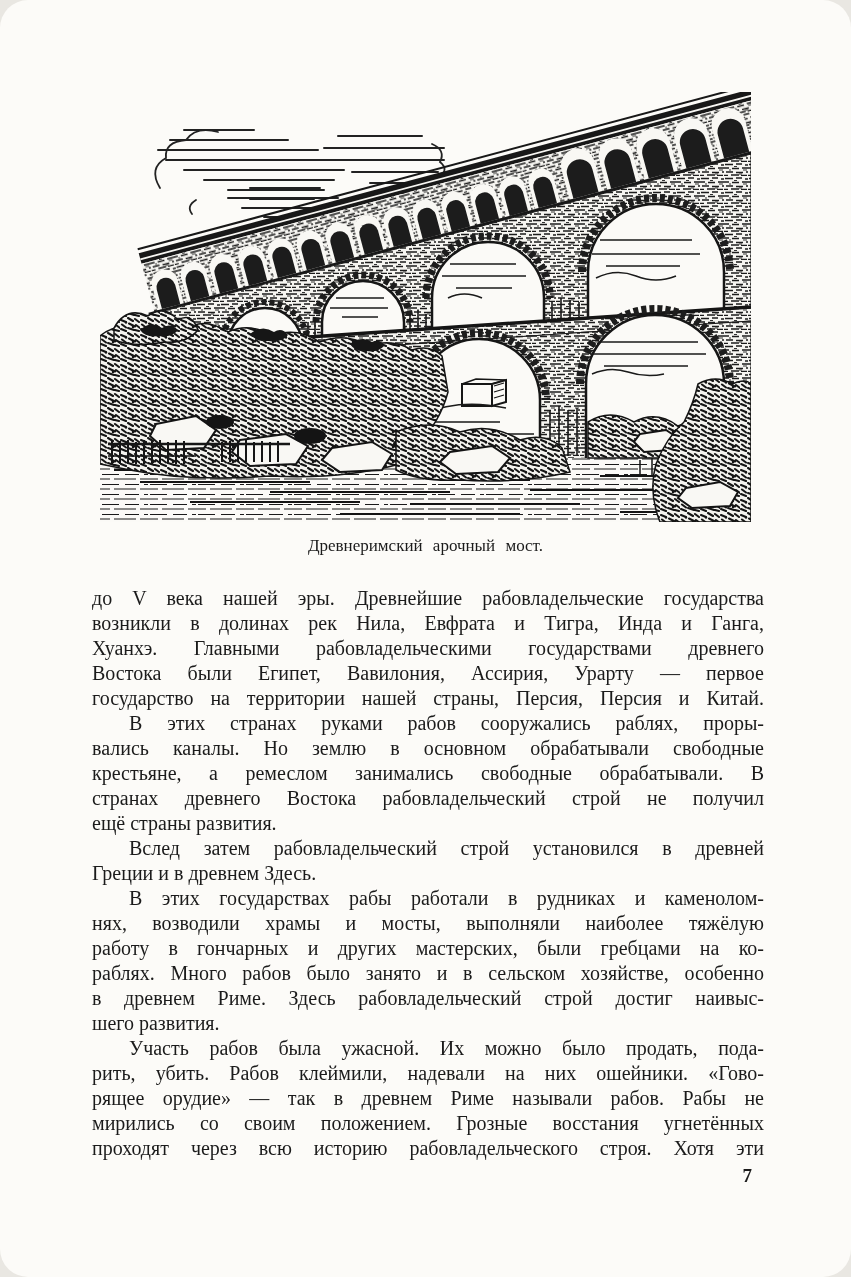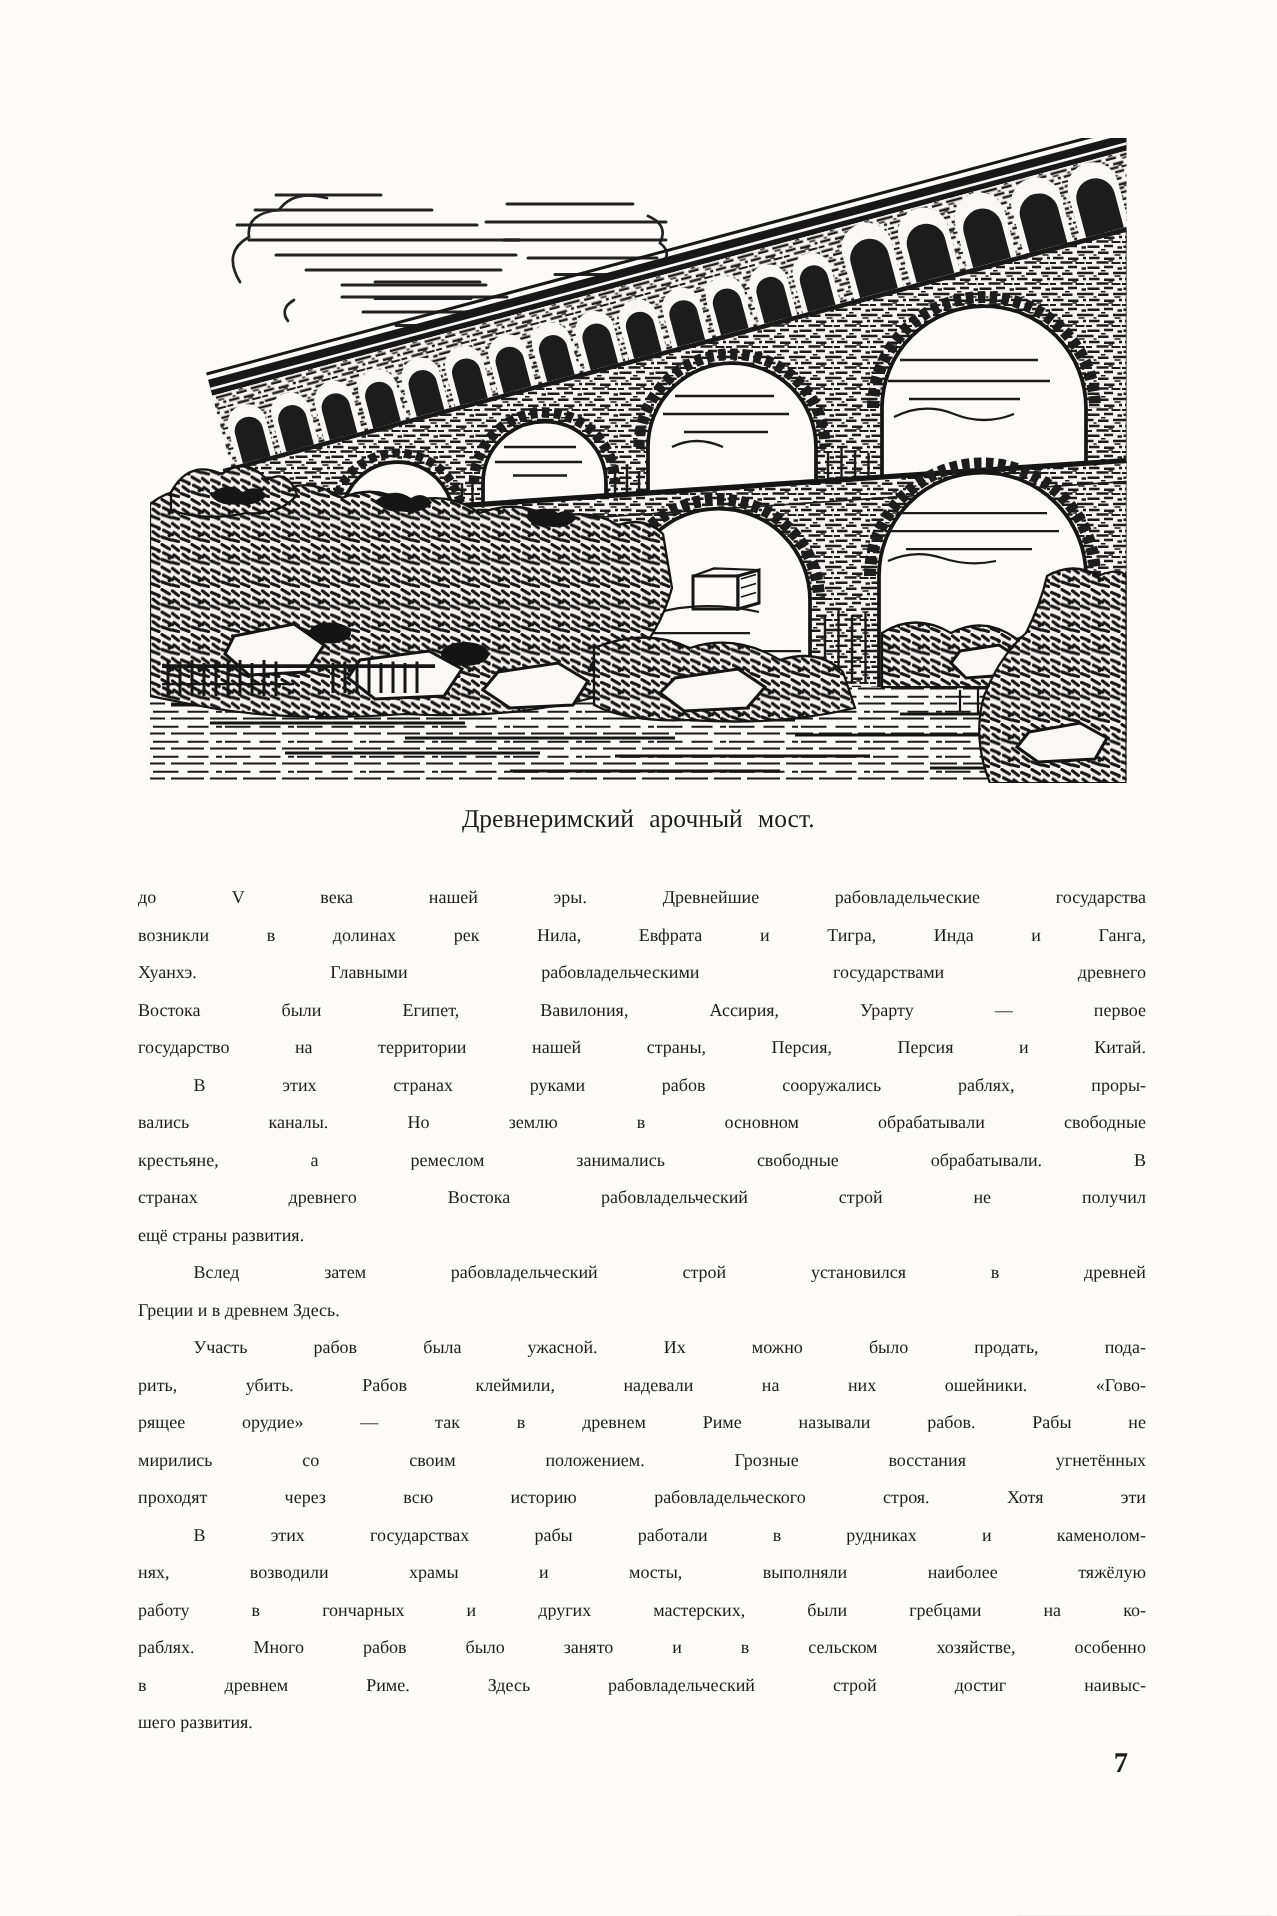--- a/index.html
+++ b/index.html
@@ -1,29 +1,30 @@
 <!DOCTYPE html>
 <html lang="ru"><head>
 <meta charset="utf-8">
 <style>
   html,body{margin:0;padding:0;background:#e9e7e2;}
   .page{
     position:relative;width:851px;height:1277px;margin:0 auto;
     background:#fcfbf8;color:#1b1b1b;overflow:hidden;
     font-family:"Liberation Serif","DejaVu Serif",serif;
+    border-radius:28px;
   }
   .figure{position:absolute;left:100px;top:92px;width:651px;height:430px;}
   .figure svg{display:block;width:651px;height:430px;}
   .caption{
     position:absolute;left:0;top:536px;width:851px;
     text-align:center;font-size:17px;line-height:20px;word-spacing:6px;
   }
   .textblock{
     position:absolute;left:92px;top:586px;width:672px;
-    font-size:12px;line-height:25px;
+    font-size:20px;line-height:25px;
   }
   .para{margin:0;padding:0;}
   .tline{text-align:justify;text-align-last:justify;}
   .tline.tlast{text-align-last:left;}
   .tline.tindent{text-indent:37px;}
   .pagenum{
     position:absolute;top:1165px;right:98px;
     font-size:19px;font-weight:bold;letter-spacing:1px;
   }
 </style>
@@ -230,30 +231,30 @@
         <div class="tline">вались каналы. Но землю в основном обрабатывали свободные</div>
         <div class="tline">крестьяне, а ремеслом занимались свободные обрабатывали. В</div>
         <div class="tline">странах древнего Востока рабовладельческий строй не получил</div>
         <div class="tline tlast">ещё страны развития.</div>
       </div>
     <div class="para">
         <div class="tline tindent">Вслед затем рабовладельческий строй установился в древней</div>
         <div class="tline tlast">Греции и в древнем Здесь.</div>
       </div>
     <div class="para">
-        <div class="tline tindent">Участь рабов была ужасной. Их можно было продать, пода-</div>
-        <div class="tline">рить, убить. Рабов клеймили, надевали на них ошейники. «Гово-</div>
-        <div class="tline">рящее орудие» — так в древнем Риме называли рабов. Рабы не</div>
-        <div class="tline">мирились со своим положением. Грозные восстания угнетённых</div>
-        <div class="tline">проходят через всю историю рабовладельческого строя. Хотя эти</div>
-      </div>
-    <div class="para">
         <div class="tline tindent">В этих государствах рабы работали в рудниках и каменолом-</div>
         <div class="tline">нях, возводили храмы и мосты, выполняли наиболее тяжёлую</div>
         <div class="tline">работу в гончарных и других мастерских, были гребцами на ко-</div>
         <div class="tline">раблях. Много рабов было занято и в сельском хозяйстве, особенно</div>
         <div class="tline">в древнем Риме. Здесь рабовладельческий строй достиг наивыс-</div>
         <div class="tline tlast">шего развития.</div>
       </div>
+    <div class="para">
+        <div class="tline tindent">Участь рабов была ужасной. Их можно было продать, пода-</div>
+        <div class="tline">рить, убить. Рабов клеймили, надевали на них ошейники. «Гово-</div>
+        <div class="tline">рящее орудие» — так в древнем Риме называли рабов. Рабы не</div>
+        <div class="tline">мирились со своим положением. Грозные восстания угнетённых</div>
+        <div class="tline">проходят через всю историю рабовладельческого строя. Хотя эти</div>
+      </div>
   </div>
 
   <div class="pagenum">7</div>
 </div>
 
 </body></html>

